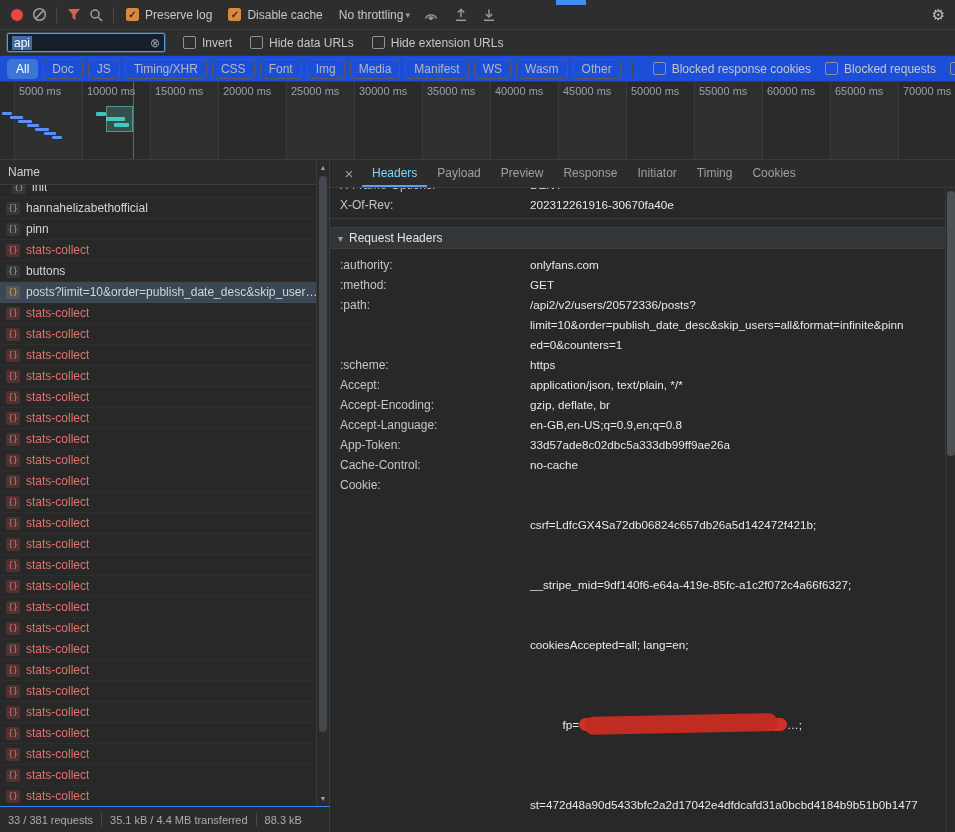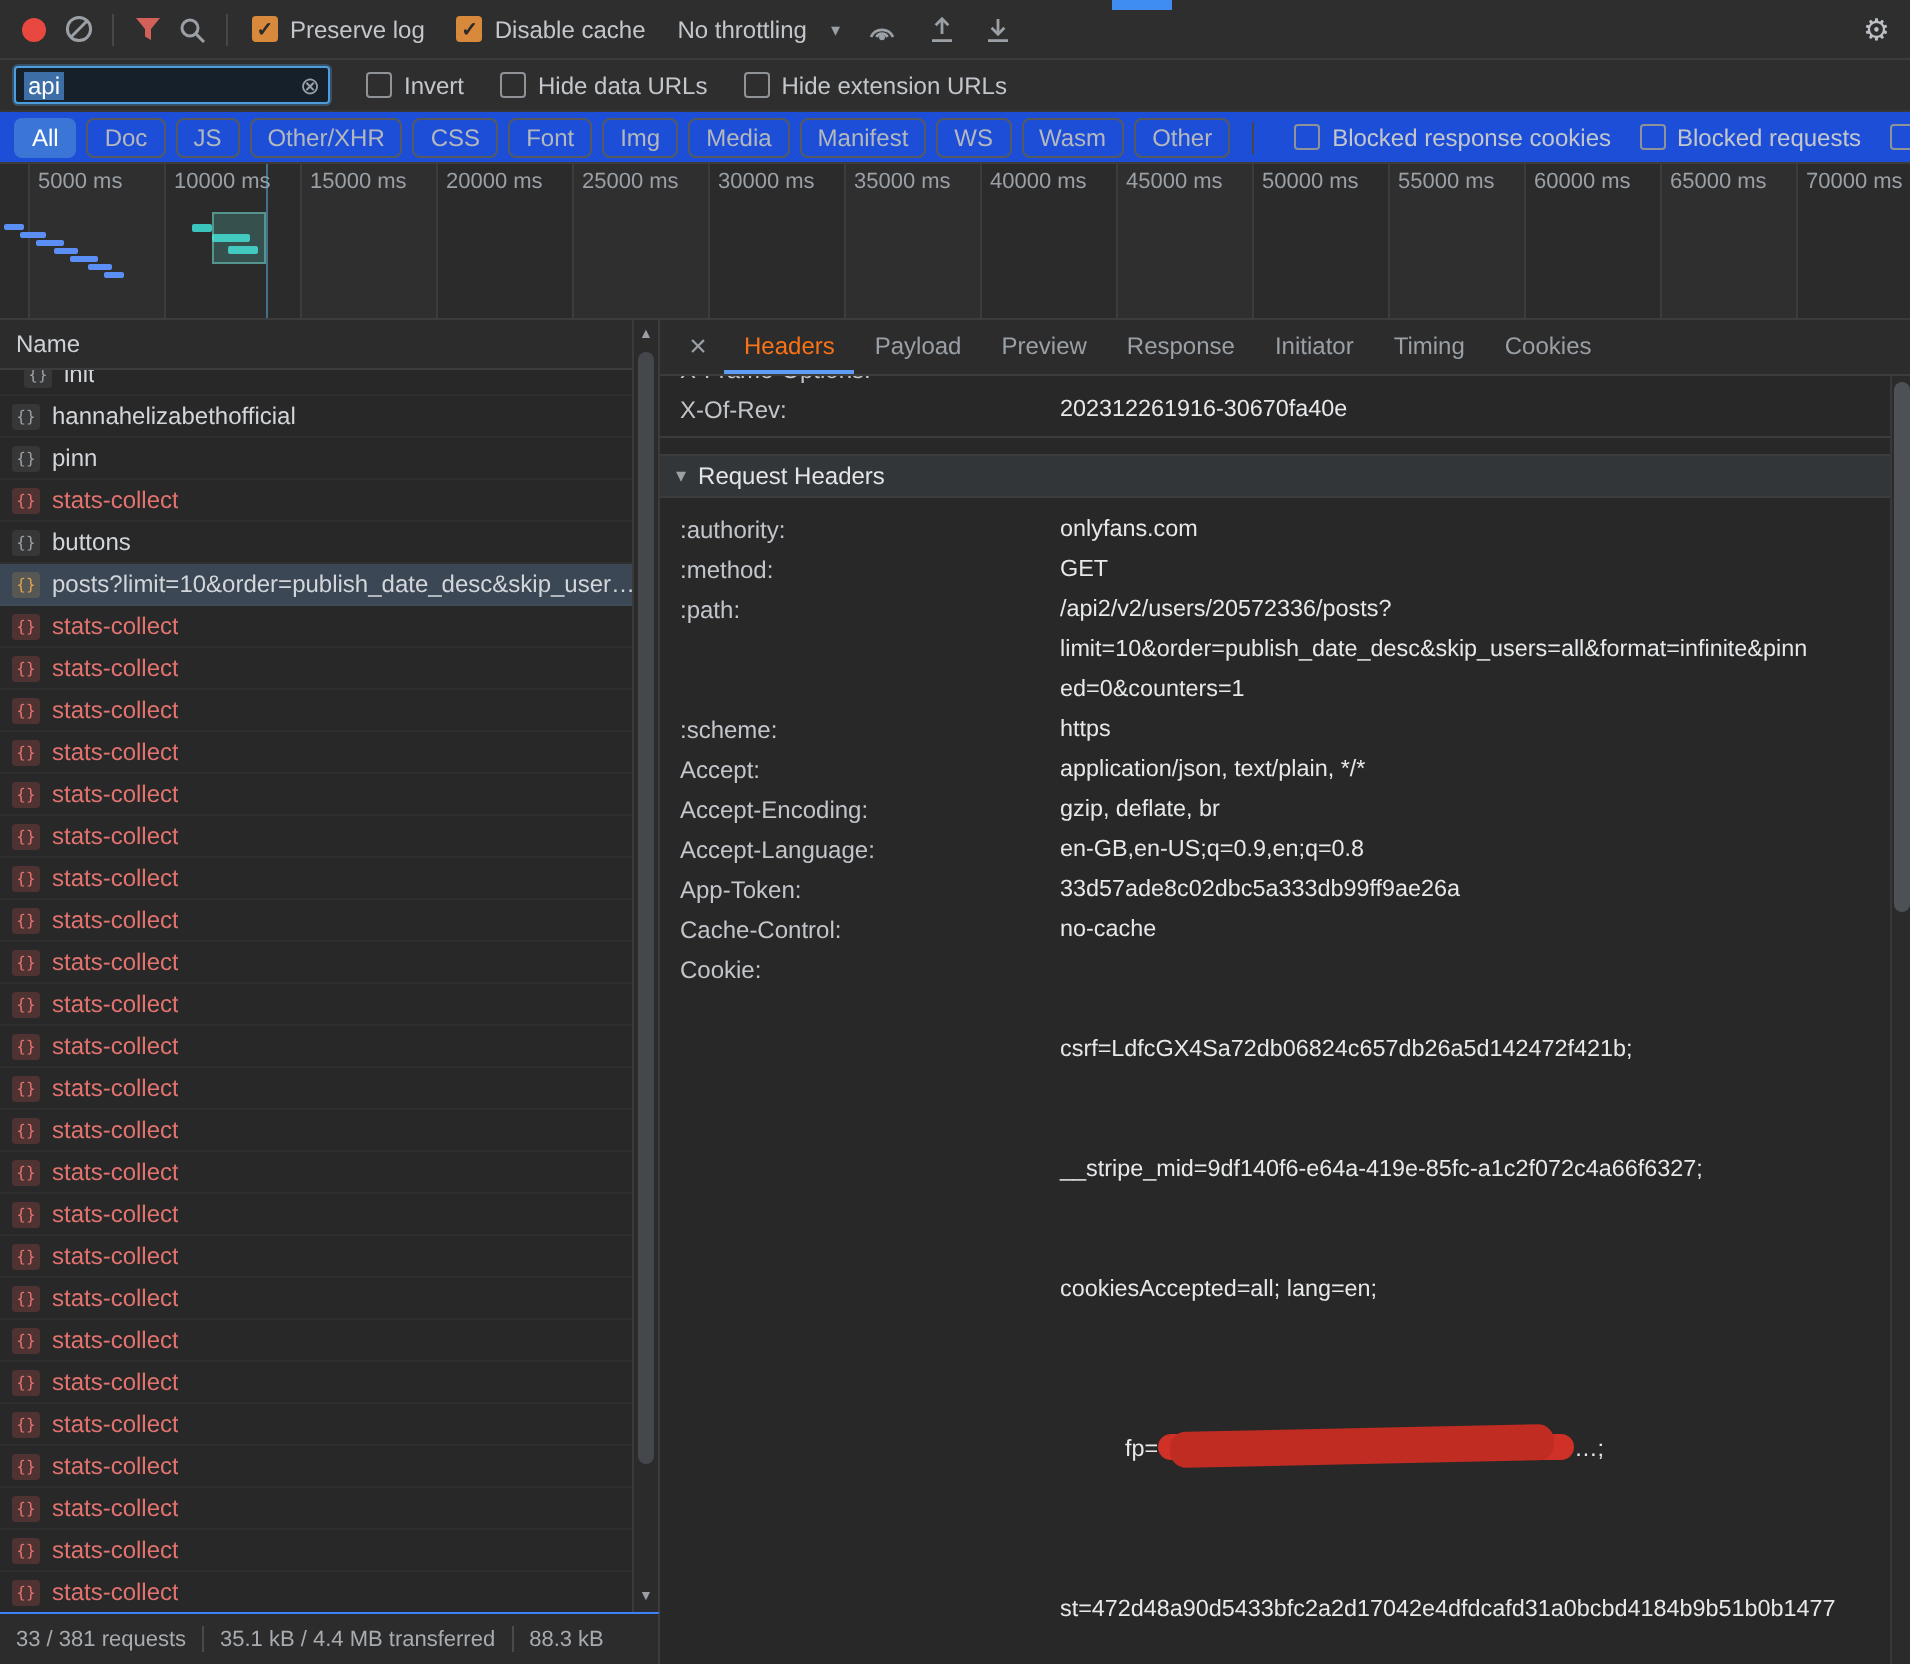--- a/index.html
+++ b/index.html
@@ -20,21 +20,21 @@
   .icon-btn { display:flex; align-items:center; justify-content:center; width:22px; height:22px; flex:none; }
   .rec-dot { width:12px; height:12px; border-radius:50%; background:#e8483f; }
   .vsep { width:1px; height:16px; background:#474747; margin:0 6px; flex:none; }
 
   .cb { width:13px; height:13px; border:1px solid #8f9398; border-radius:2px; display:inline-flex;
         align-items:center; justify-content:center; margin-right:6px; flex:none; }
   .cb.on { background:#d8893b; border-color:#d8893b; color:#2b2b2b; font-size:10px; font-weight:bold; }
   .cb.on::after { content:"✓"; }
   .cb-label { display:flex; align-items:center; color:#c3c7cb; white-space:nowrap; cursor:default; }
 
-  .throttle { display:flex; align-items:center; gap:12px; color:#c3c7cb; margin-left:16px; white-space:nowrap; }
+  .throttle { display:flex; align-items:center; gap:2px; color:#c3c7cb; margin-left:16px; white-space:nowrap; }
   .caret { font-size:9px; color:#9aa0a6; }
   .blue-ind { position:absolute; left:556px; top:0; width:30px; height:5px; background:#3f8cf3; }
   .gear { margin-left:auto; margin-right:10px; font-size:15px; color:#bdc1c6; }
 
   .filter-box { width:158px; height:19px; margin-left:7px; border:1px solid #4e9ddd; background:#16202b;
                 border-radius:2px; display:flex; align-items:center; padding:0 4px;
                 box-shadow:0 0 0 1px rgba(80,160,230,.30); }
   .filter-text { background:#3d6ea5; color:#fff; padding:0 2px; }
   .filter-clear { margin-left:auto; color:#9aa0a6; font-size:12px; line-height:1; }
   .tb2 .cb-label { margin-left:18px; }
@@ -90,21 +90,21 @@
               border-left:1px solid #383838; }
   .sb-right .sb-thumb { left:1px; top:3px; height:265px; background:#4d5055; }
 
   
   .right { position:absolute; left:330px; top:160px; width:625px; height:672px; background:#282828; }
   .tabbar { height:28px; display:flex; align-items:center; background:#2c2c2c;
             border-bottom:1px solid #3c3c3c; padding-left:6px; }
   .tab-close { width:26px; text-align:center; color:#9aa0a6; font-size:15px; flex:none; }
   .tabs { display:flex; height:100%; }
   .tab { padding:0 10px; line-height:26px; height:100%; color:#9aa0a6; white-space:nowrap; }
-  .tab.active { color:#f97316; box-shadow:inset 0 -2px 0 #5f9df4; }
+  .tab.active { color:#7dd3fc; box-shadow:inset 0 -2px 0 #5f9df4; }
 
   .hcontent { position:absolute; left:0; top:28px; width:615px; bottom:0; overflow:hidden; }
   .hrow { display:flex; align-items:flex-start; padding-left:10px; }
   .hrow.clip { margin-top:-13px; }
   .hkey { flex:none; width:190px; line-height:20px; color:#c2c6ca; }
   .hval { flex:1; line-height:20px; color:#e6e8ea; white-space:pre-wrap; word-break:break-all;
           font-size:11.7px; }
   .sep { border-top:1px solid #3c3c3c; margin-top:3px; }
   .hsection { margin-top:8px; height:22px; background:#323639; border-top:1px solid #3c3c3c;
               border-bottom:1px solid #3c3c3c; padding-left:8px; color:#e2e4e6;
@@ -215,21 +215,21 @@
   <div class="chip active">
         <span>All</span>
       </div>
       <div class="chip">
         <span>Doc</span>
       </div>
       <div class="chip">
         <span>JS</span>
       </div>
       <div class="chip">
-        <span>Other/XHR</span>
+        <span>Timing/XHR</span>
       </div>
       <div class="chip">
         <span>CSS</span>
       </div>
       <div class="chip">
         <span>Font</span>
       </div>
       <div class="chip">
         <span>Img</span>
       </div>

